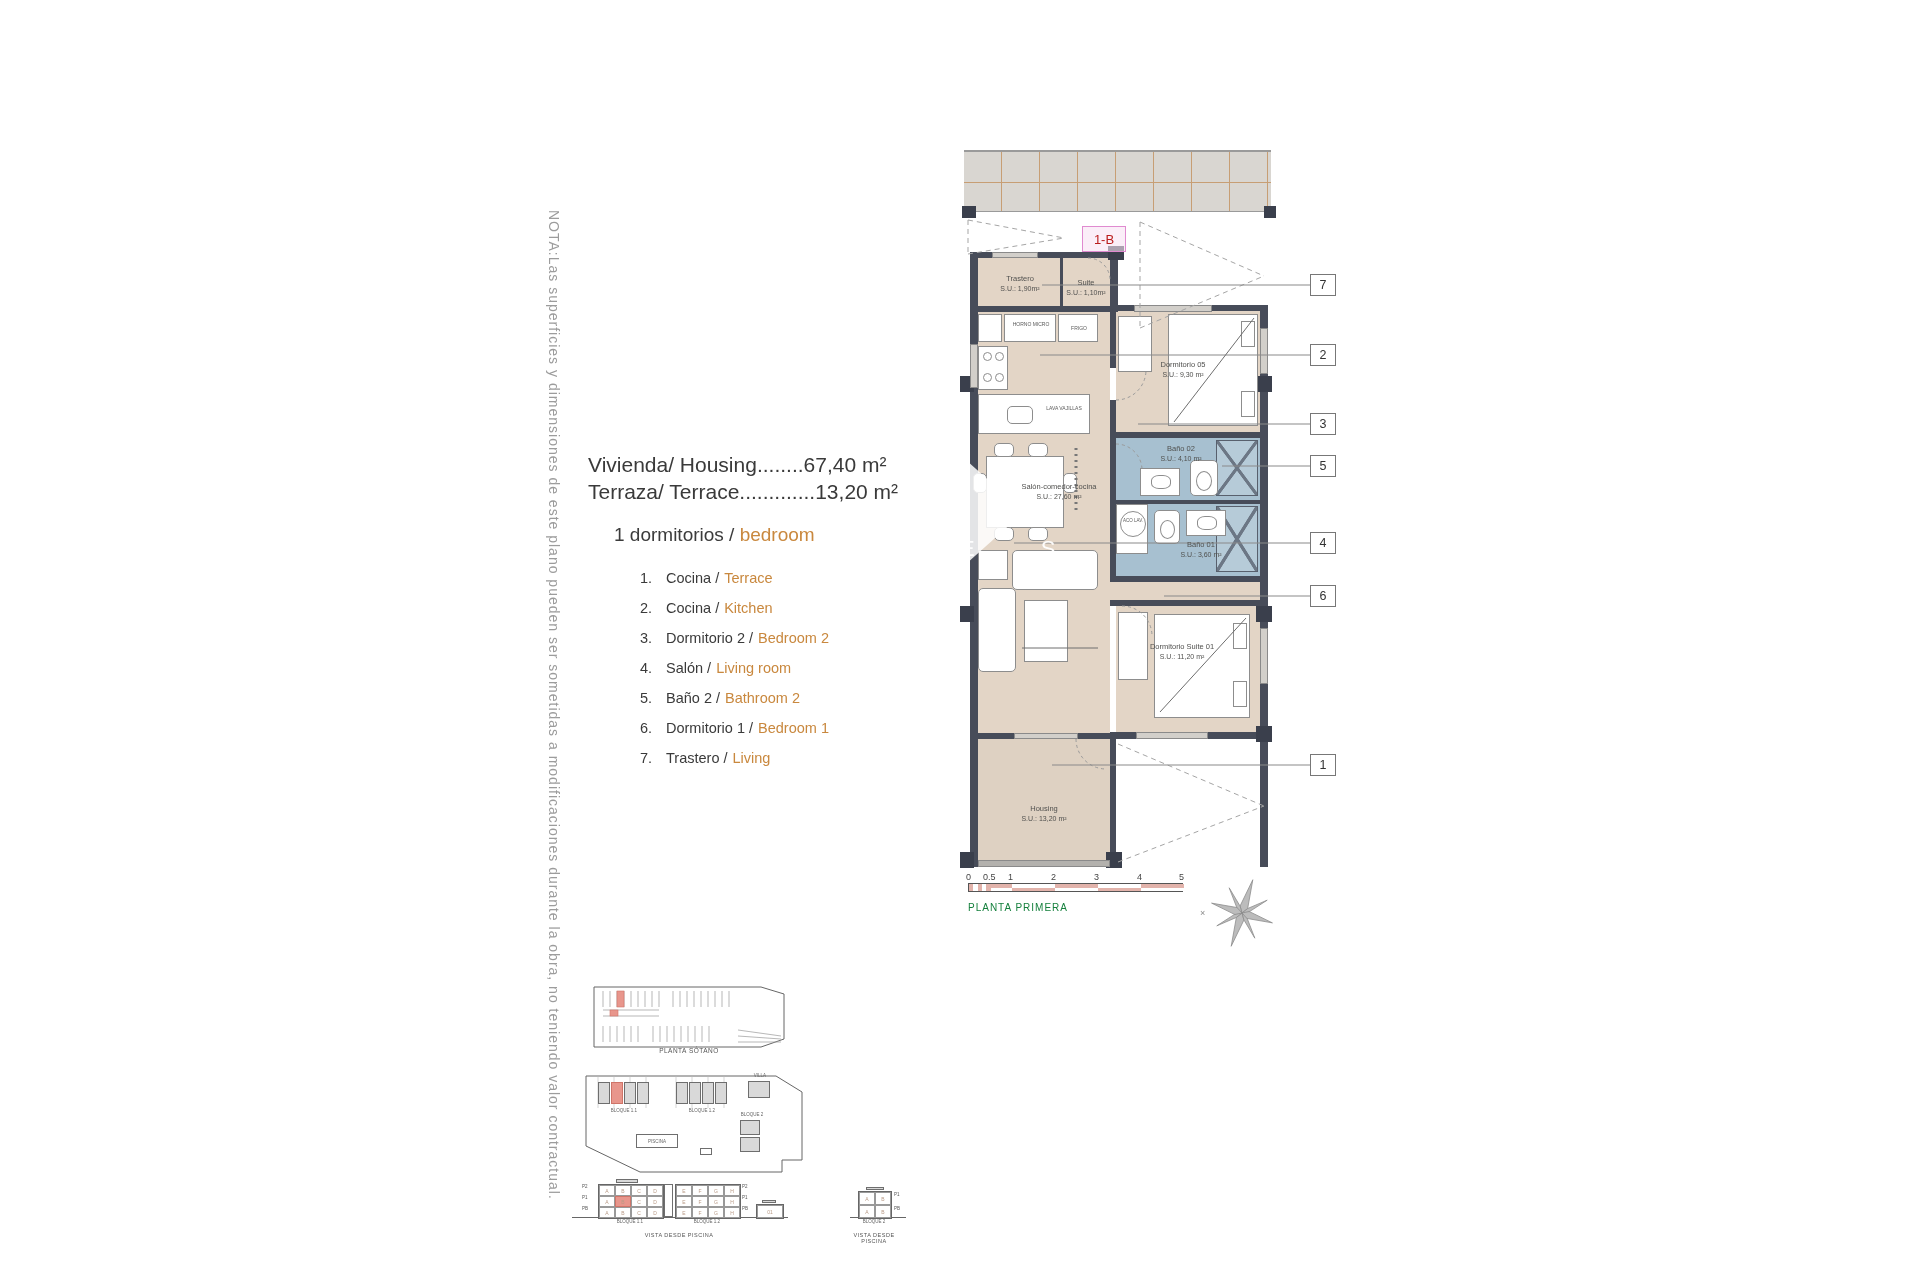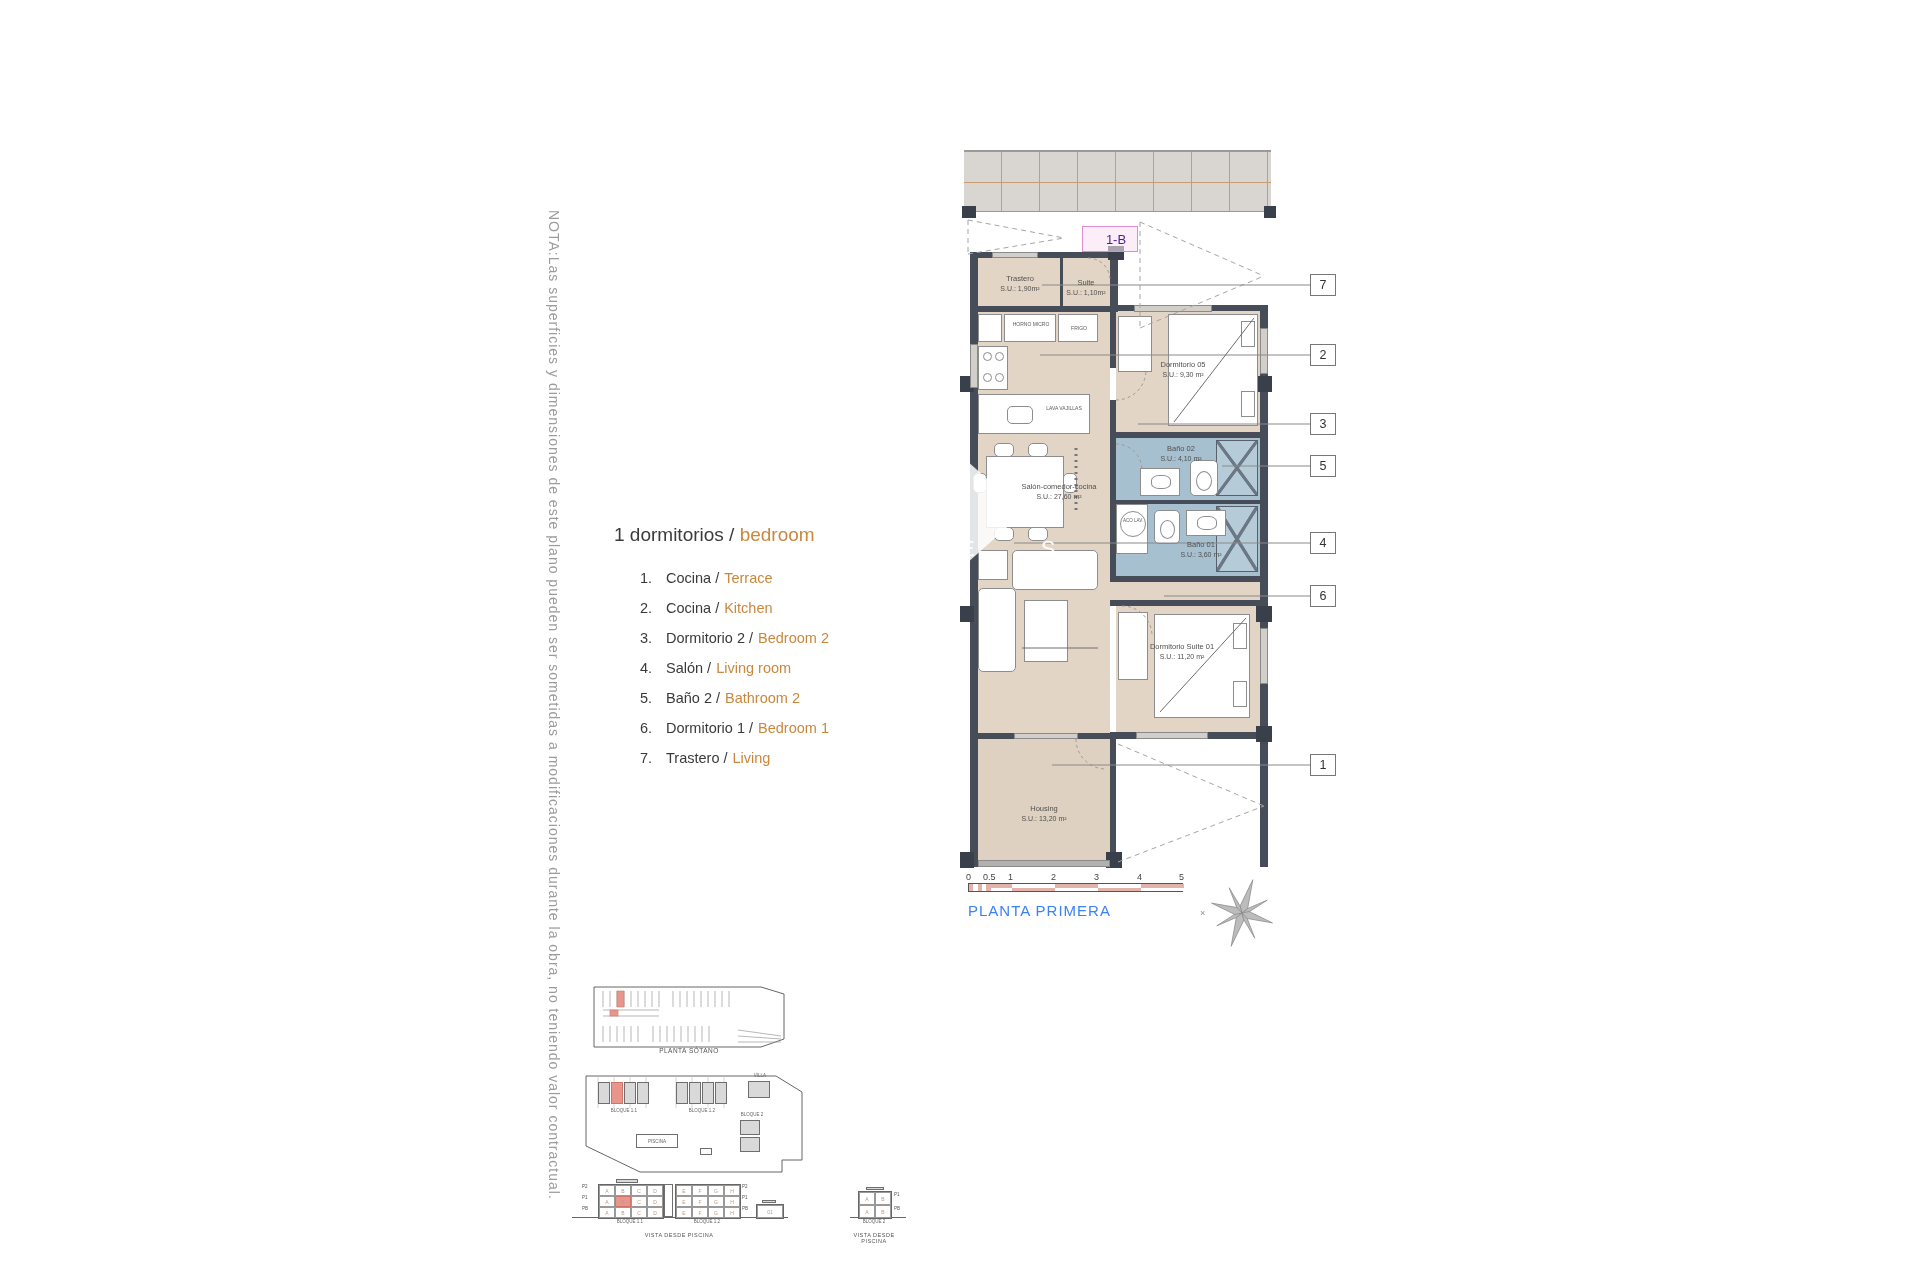--- a/index.html
+++ b/index.html
@@ -53,53 +53,57 @@
           border-top:2px solid #9a9a9a;border-bottom:1px solid #9a9a9a;box-sizing:border-box;
           background-image:repeating-linear-gradient(90deg,transparent 0 37px,#c79e74 37px 38px),
                            linear-gradient(#0000 0 30px,#c79e74 30px 31px,#0000 31px);}
   .rlabel{position:absolute;text-align:center;color:#50504e;line-height:1.3;}
   .rlabel .rn{display:block;font-size:7.5px;}
   .rlabel .ra{display:block;font-size:7px;}
   .tinytxt{position:absolute;font-size:5px;color:#5a5a5a;text-align:center;line-height:1.2;}
   .callout{position:absolute;left:352px;width:26px;height:22px;background:#fff;border:1.3px solid #777;
            box-sizing:border-box;font-size:12.5px;color:#333;display:flex;align-items:center;justify-content:center;}
   .tag1b{position:absolute;left:124px;top:78px;width:42px;height:24px;border:1px solid #e08ad0;
-         background:rgba(248,226,243,.6);color:#4c1d95;font-size:13px;display:flex;align-items:center;justify-content:center;padding-left:12px;}
+         background:rgba(248,226,243,.6);color:#b91c1c;font-size:13px;display:flex;align-items:center;justify-content:center;}
   .wmtri{position:absolute;left:8px;top:312px;width:0;height:0;opacity:.85;
          border-top:52px solid transparent;border-bottom:52px solid transparent;border-left:58px solid #ffffff;}
   .wmtxt{position:absolute;left:2px;top:388px;font-size:22px;color:rgba(255,255,255,.95);letter-spacing:30px;}
 
   
   .scalebar{left:968px;top:872px;width:215px;height:28px;font-size:9px;color:#444;}
   .stick{position:absolute;top:0;}
   .sbar{position:absolute;top:11px;left:0;width:215px;height:9px;border:1px solid #555;box-sizing:border-box;display:flex;}
   .sb0{width:21.5px;background:repeating-linear-gradient(90deg,#e2b3ab 0 4.3px,#fff 4.3px 8.6px);}
   .sbc{flex:0 0 auto;display:flex;flex-direction:column;}
   .sbc div{flex:1;}
   .pk{background:#e2b3ab;} .wh{background:#fff;}
-  .planta{left:968px;top:902px;font-size:15px;color:#3b82f6;letter-spacing:1px;font-weight:500;}
+  .planta{left:968px;top:902px;font-size:10px;color:#15803d;letter-spacing:1px;font-weight:500;}
 
   
   .minicap{position:absolute;font-size:6.5px;color:#555;text-align:center;letter-spacing:.5px;}
   .mcell{position:absolute;background:#d9d9d9;border:1px solid #6e6e6e;box-sizing:border-box;}
   .mpink{background:#e8968c !important;border-color:#cf7468 !important;}
   .mlabel{position:absolute;font-size:4.5px;color:#666;text-align:center;}
   .egrid{position:absolute;display:grid;border:1px solid #666;background:#fff;}
   .egrid span{border:0.5px solid #999;font-size:5px;color:#b89a86;display:flex;align-items:center;justify-content:center;overflow:hidden;}
   .efloor{position:absolute;font-size:4.5px;color:#555;}
   .gline{position:absolute;border-top:1px solid #666;}
 </style>
 </head>
 <body>
 
 <div class="sheet">
 
   <div class="abs vnote">NOTA:Las superficies y dimensiones de este plano pueden ser sometidas a modificaciones durante la obra, no teniendo valor contractual.</div>
 
 
+  <div class="abs areasblk">
+    <div>Vivienda/ Housing........67,40 m²</div>
+    <div>Terraza/ Terrace.............13,20 m²</div>
+  </div>
 
   <div class="abs bedhead">
     <span>1 dormitorios /</span>
     <span class="orange">bedroom</span>
   </div>
 
   <div class="abs legend">
     <div class="litem">
         <span class="lnum">1.</span>
         <span class="les">Cocina /</span>

